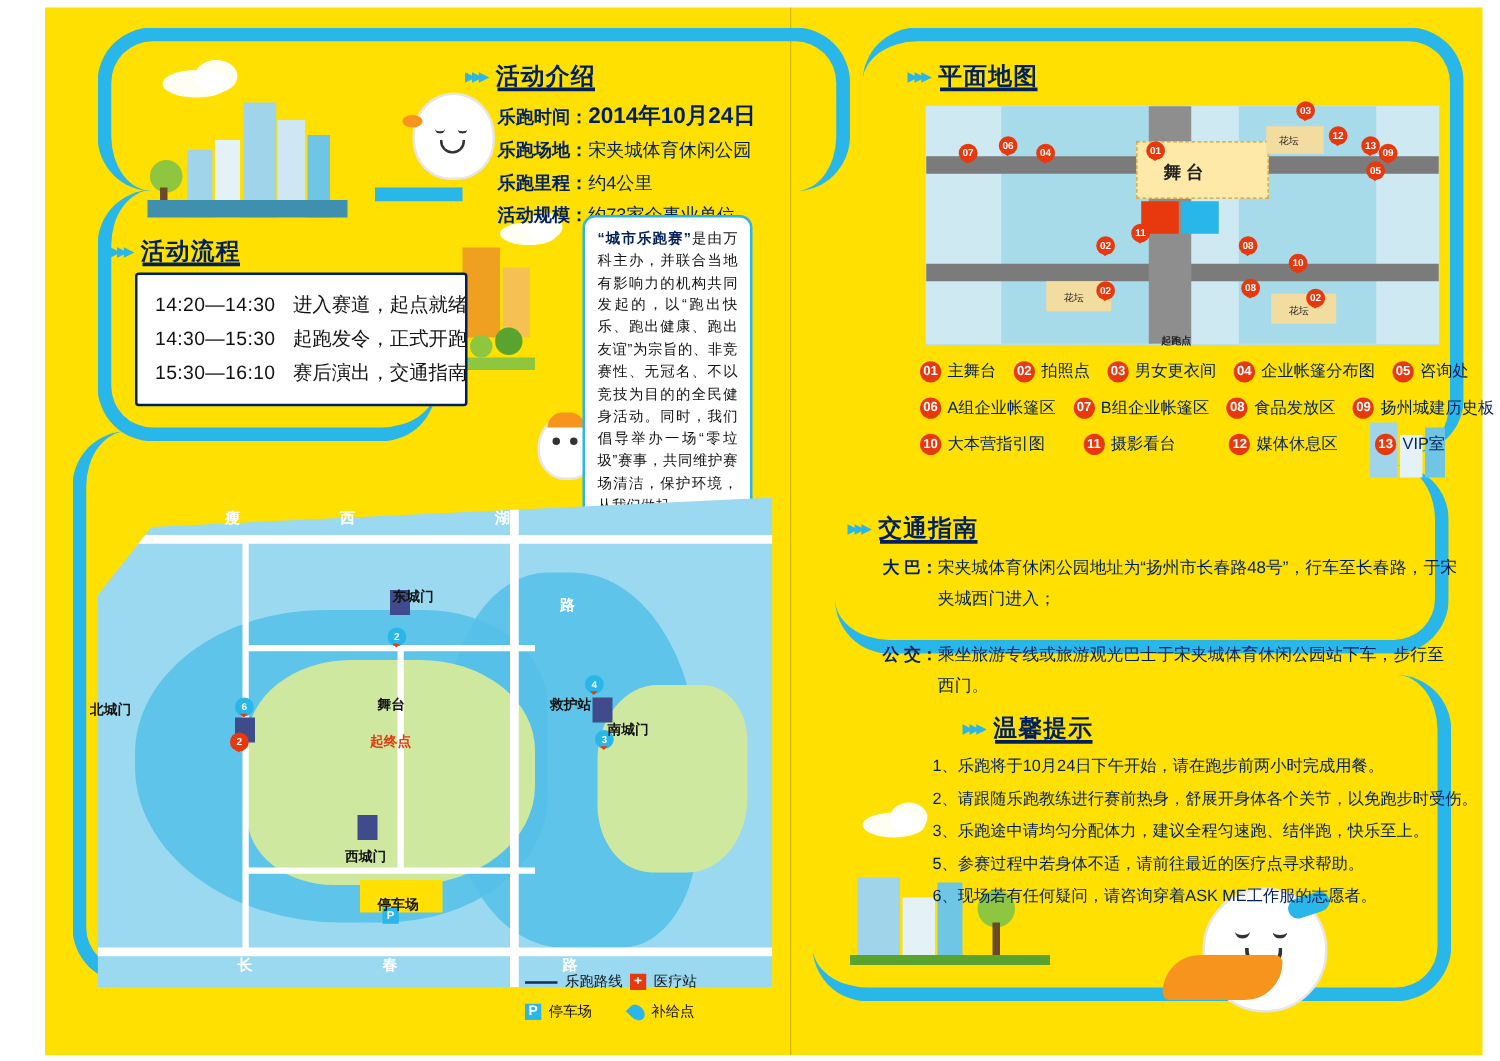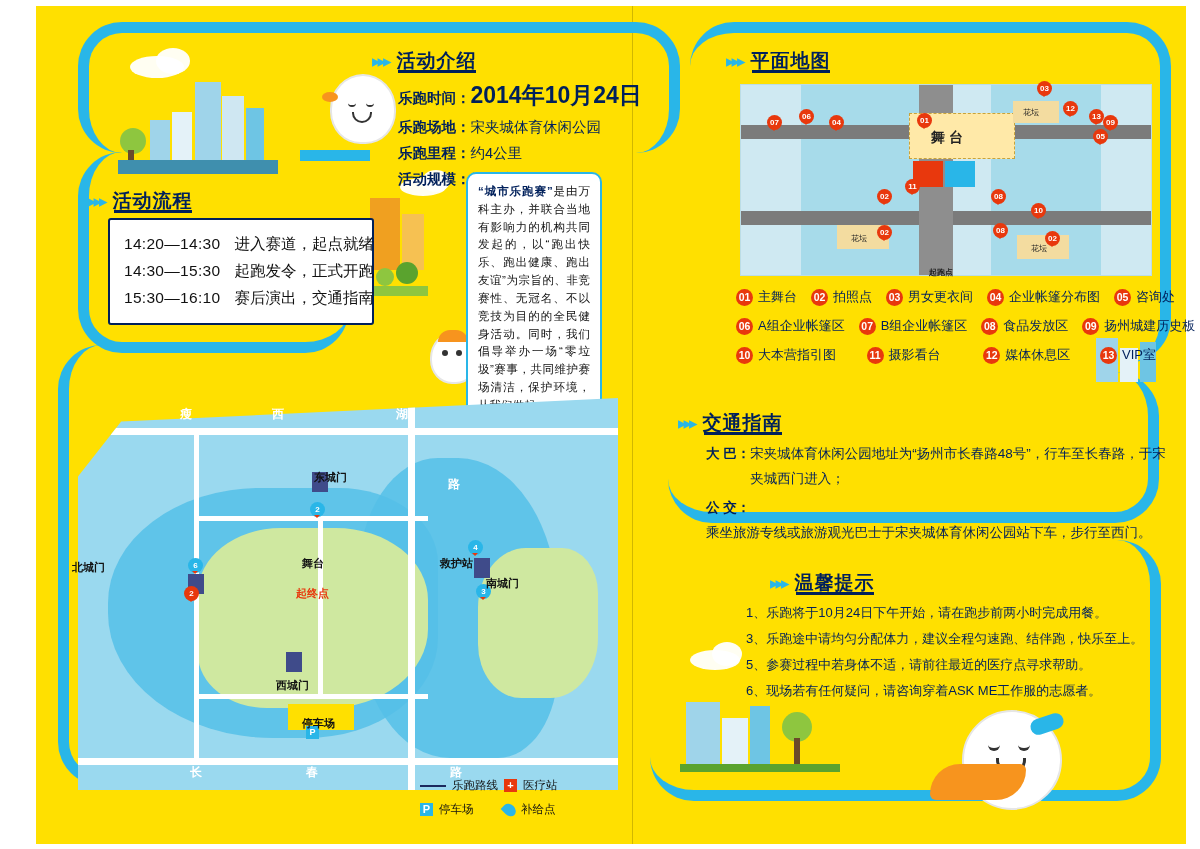--- a/index.html
+++ b/index.html
@@ -31,21 +31,21 @@
   .chev{color:#29b6e8;font-size:17px;font-weight:bold;letter-spacing:-3px;}
   .heading .title{
     color:#00205b;font-size:19px;font-weight:bold;letter-spacing:1px;
   }
   .hr-under{
     position:absolute;height:3px;background:#00205b;
   }
 
   
   .kv{position:absolute;font-size:14.5px;color:#00205b;}
-  .kv b{font-size:23px;}
+  .kv b{font-size:18px;}
   .intro-row{margin-bottom:7px;white-space:nowrap;}
   .intro-row .lbl{font-weight:bold;}
 
   
   .sched{
     position:absolute;background:#fff;border:2px solid #00205b;border-radius:3px;
     padding:8px 16px 8px 14px;
   }
   .sched div{font-size:15.5px;color:#111;margin:6px 0;white-space:nowrap;}
   .sched .t{letter-spacing:.3px;}
@@ -413,32 +413,33 @@
     <span class="chev">▸▸▸</span>
     <span class="title">交通指南</span>
   </div>
   <div class="hr-under" style="left:704px;top:432px;width:78px;"></div>
 
   <div class="traffic" style="left:706px;top:442px;width:460px;">
     <div class="ln">
       <span class="k">大 巴：</span>
       <span>宋夹城体育休闲公园地址为“扬州市长春路48号”，行车至长春路，于宋夹城西门进入；</span>
     </div>
-    <div class="ln" style="margin-top:4px;flex-direction:column;">
+    <div class="ln" style="margin-top:20px;">
       <span class="k">公 交：</span>
       <span>乘坐旅游专线或旅游观光巴士于宋夹城体育休闲公园站下车，步行至西门。</span>
     </div>
   </div>
 
   <div class="heading" style="left:770px;top:570px;">
     <span class="chev">▸▸▸</span>
     <span class="title">温馨提示</span>
   </div>
   <div class="hr-under" style="left:796px;top:592px;width:78px;"></div>
 
   <div class="tips" style="left:746px;top:600px;width:420px;">
     <div>1、乐跑将于10月24日下午开始，请在跑步前两小时完成用餐。</div>
+    <div>2、请跟随乐跑教练进行赛前热身，舒展开身体各个关节，以免跑步时受伤。</div>
     <div>3、乐跑途中请均匀分配体力，建议全程匀速跑、结伴跑，快乐至上。</div>
     <div>5、参赛过程中若身体不适，请前往最近的医疗点寻求帮助。</div>
     <div>6、现场若有任何疑问，请咨询穿着ASK ME工作服的志愿者。</div>
   </div>
 
 </div>
 
 </body></html>

